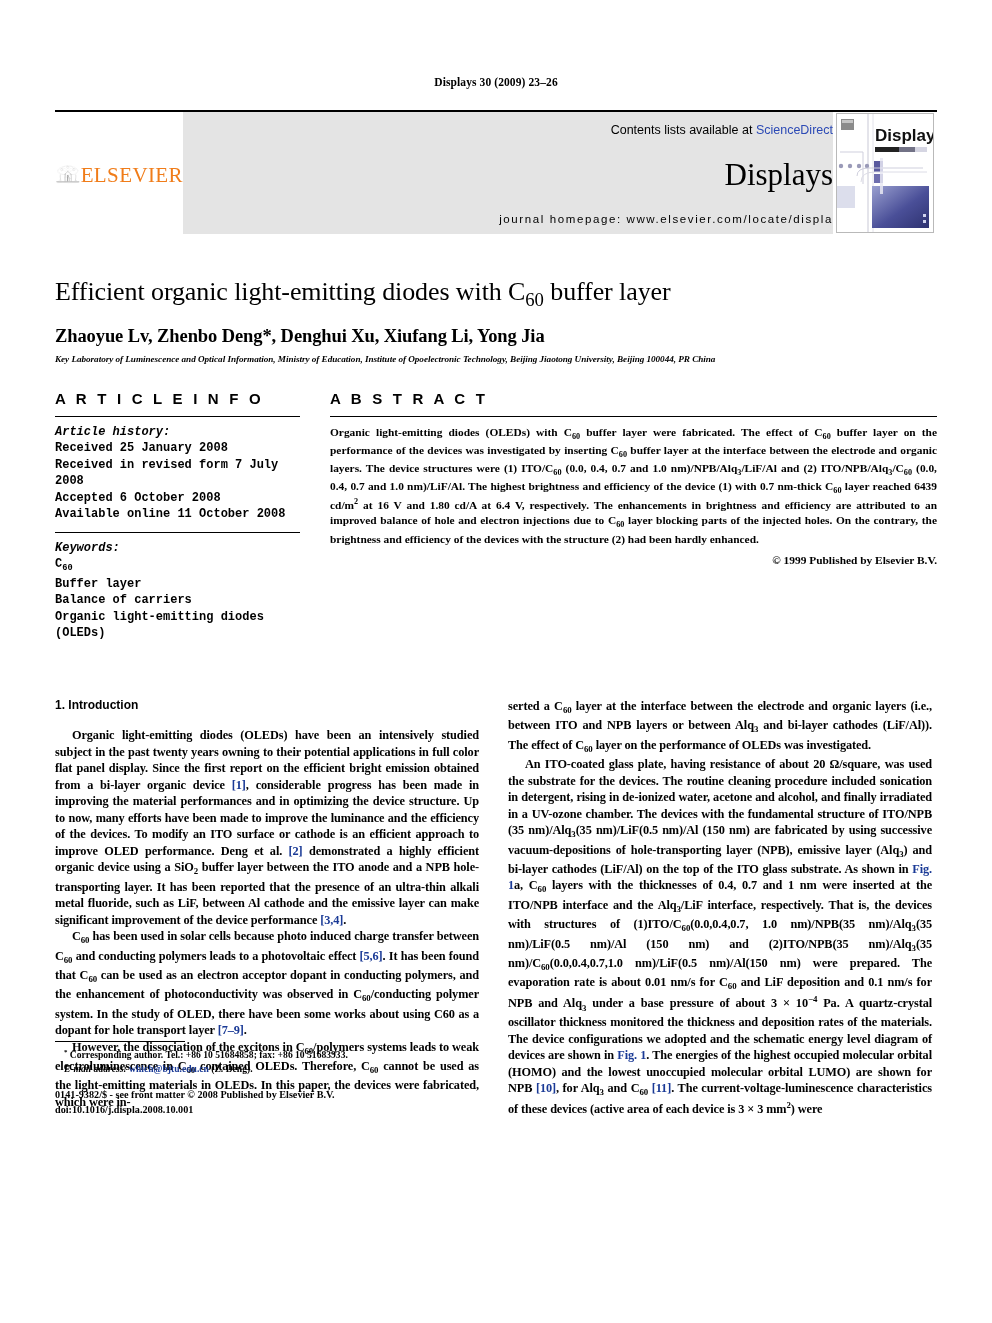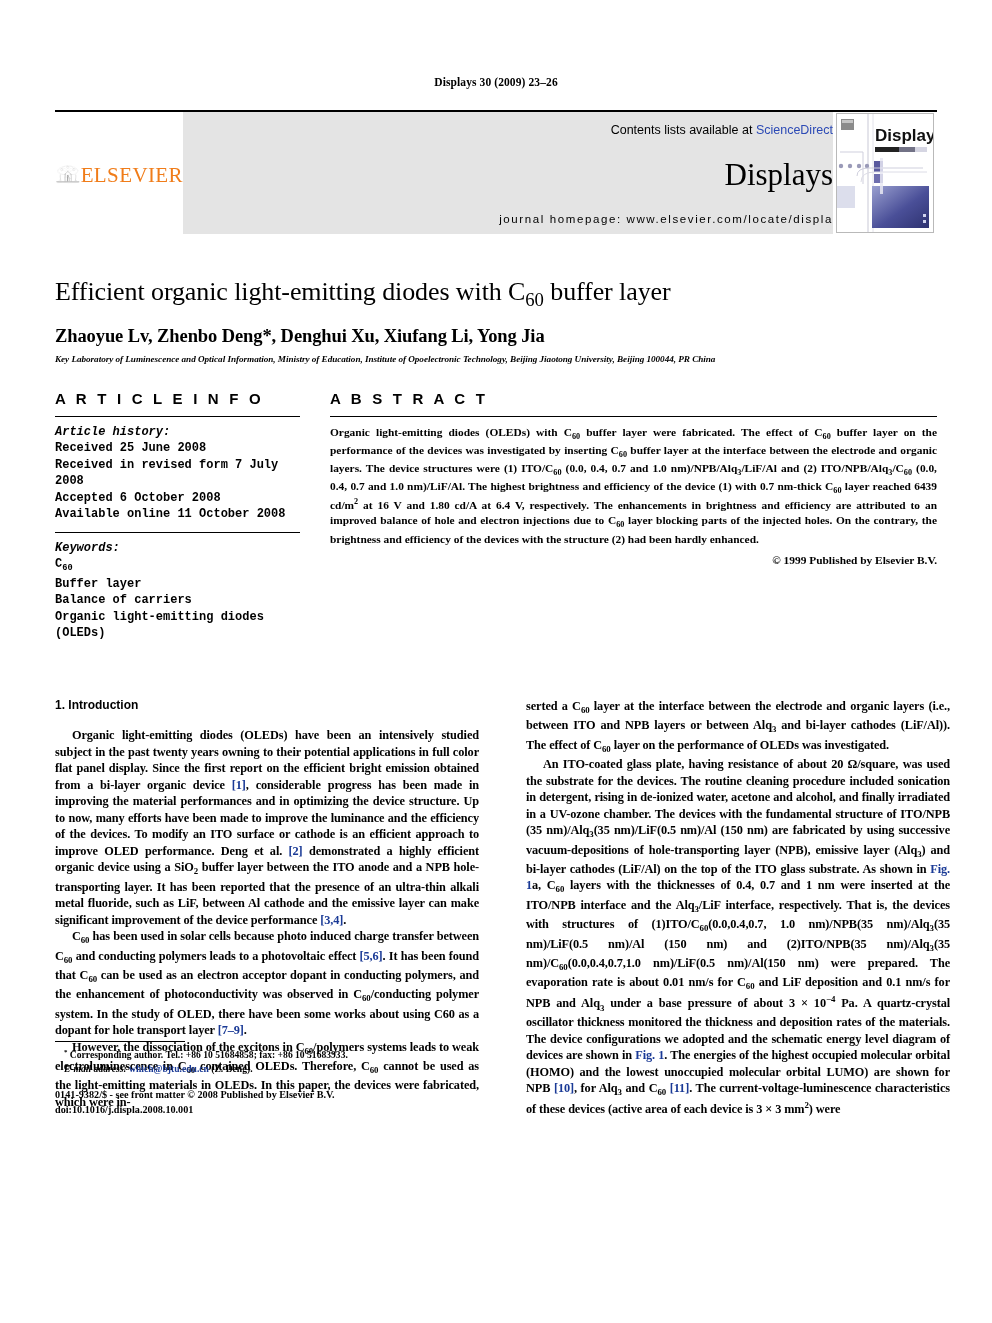--- a/index.html
+++ b/index.html
@@ -166,21 +166,21 @@
     text-align: right;
     font-size: 11.4px;
     font-weight: bold;
     margin-top: 7px;
   }
 
   
   .body-cols {
     margin-top: 56px;
     display: flex;
-    gap: 47px;
+    gap: 29px;
   }
   .bcol { width: 424px; flex: 0 0 424px; position: relative; }
   .num-head {
     font-family: "Liberation Sans", sans-serif;
     font-size: 12px;
     font-weight: bold;
     margin: 0 0 15px 0;
   }
   .num-head.spaced { margin-top: 26px; }
   p.para {
@@ -317,21 +317,21 @@
     <p class="affiliation">Key Laboratory of Luminescence and Optical Information, Ministry of Education, Institute of Opoelectronic Technology, Beijing Jiaotong University, Beijing 100044, PR China</p>
   </div>
 
   <div class="info-row">
 
     <div class="col-info">
       <div class="sec-head">A R T I C L E   I N F O</div>
       <div class="rule"></div>
       <div class="info-group">
         <div class="lbl">Article history:</div>
-        <div>Received 25 June 2008</div>
+        <div>Received 25 January 2008</div>
         <div>Received in revised form 7 July 2008</div>
         <div>Accepted 6 October 2008</div>
         <div>Available online 11 October 2008</div>
       </div>
       <div class="rule kw-rule"></div>
       <div class="info-group">
         <div class="lbl">Keywords:</div>
         <div>C<sub>60</sub></div>
         <div>Buffer layer</div>
         <div>Balance of carriers</div>

